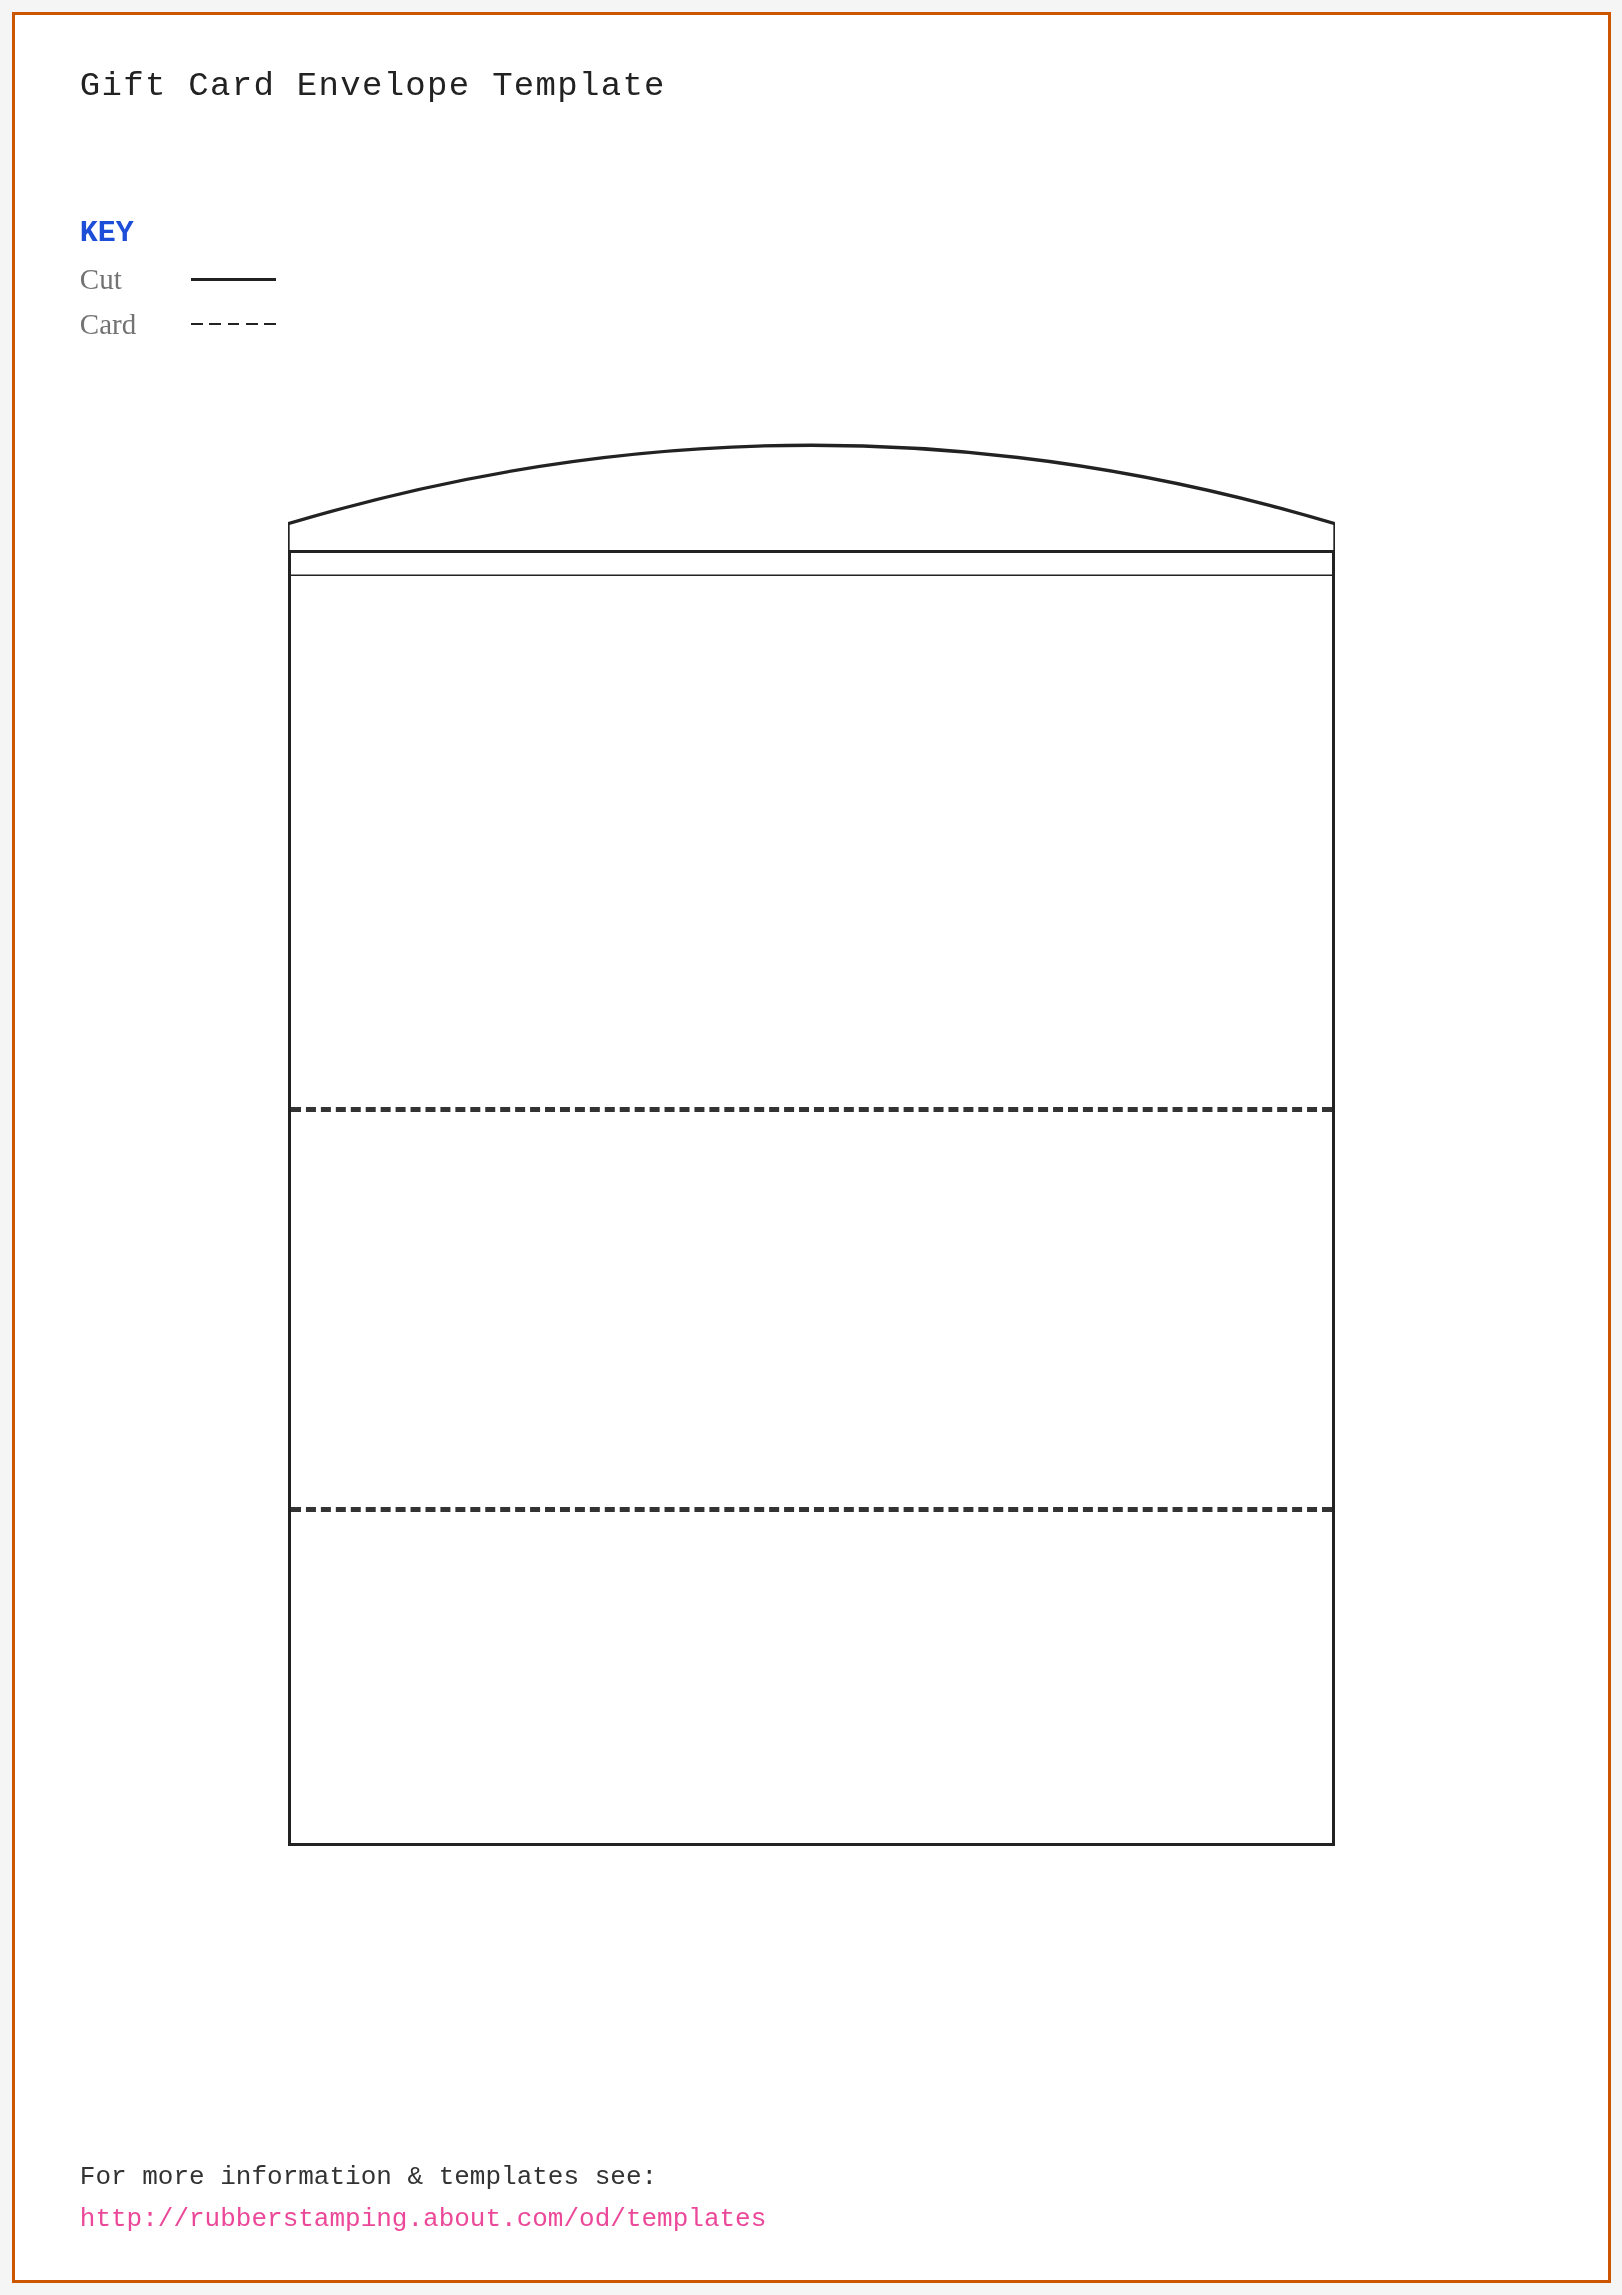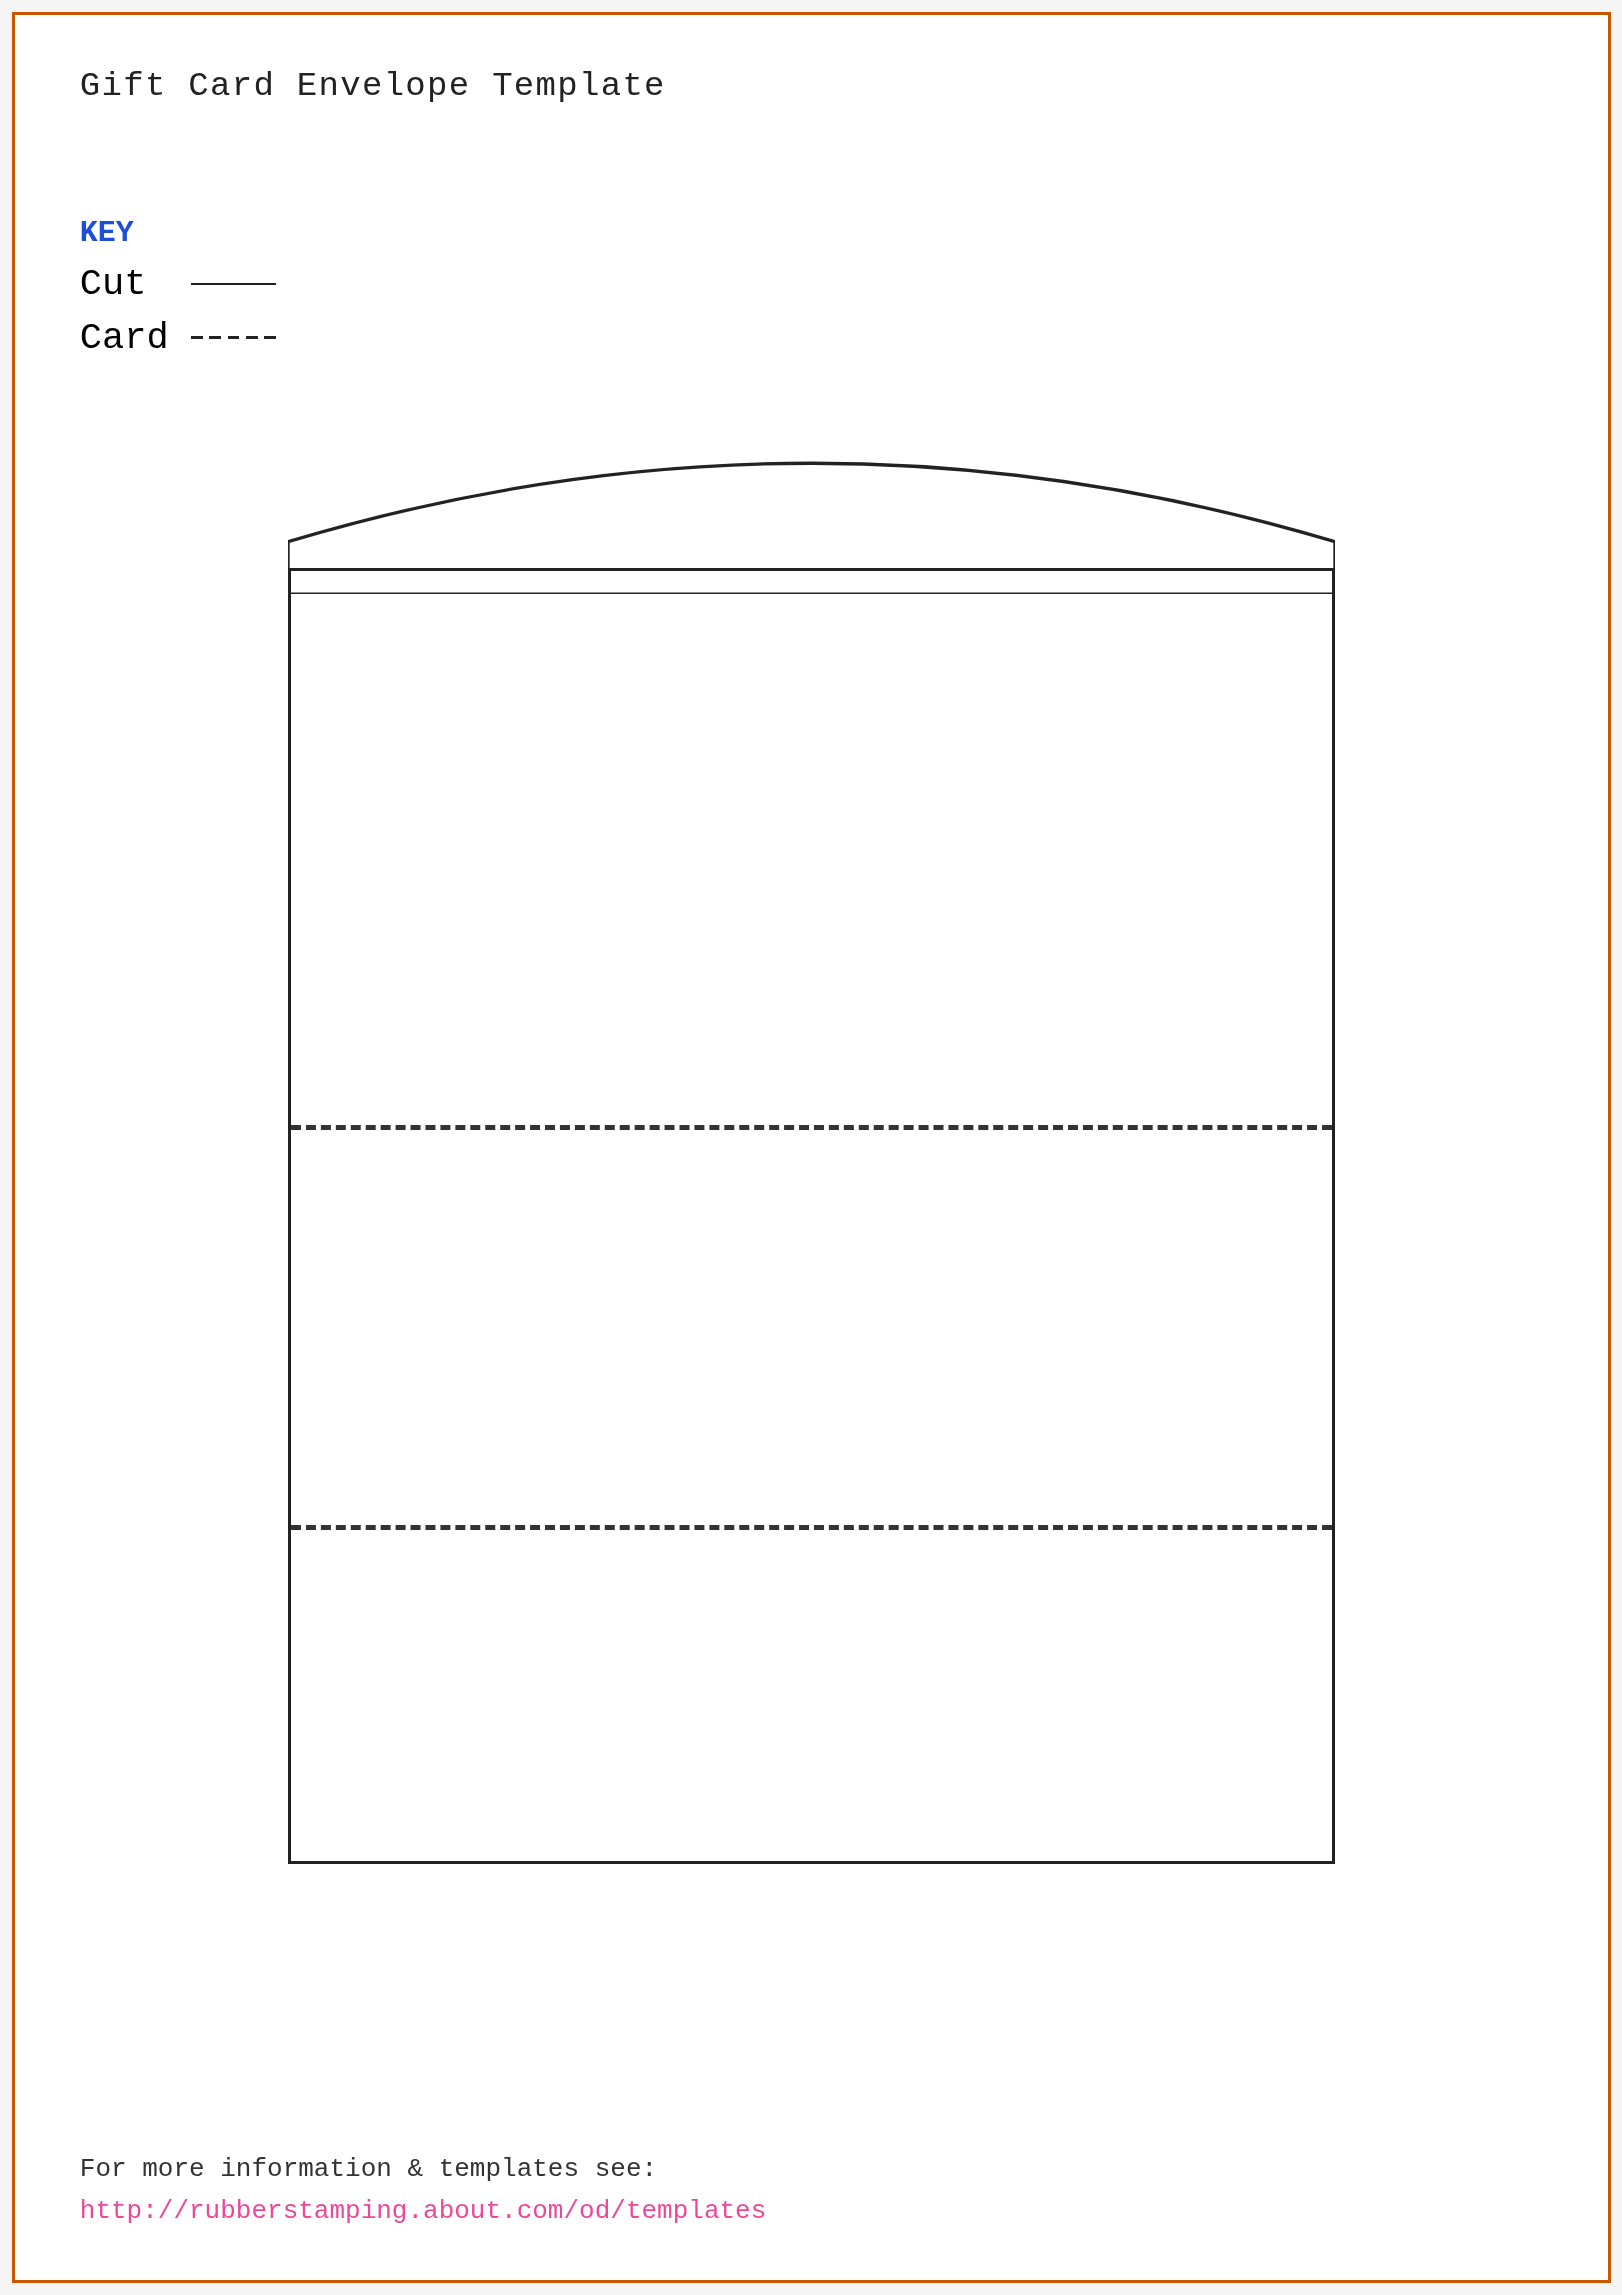--- a/index.html
+++ b/index.html
@@ -49,24 +49,24 @@
       font-family: 'Courier New', Courier, monospace;
     }
 
     .key-item {
       display: flex;
       align-items: center;
       margin-bottom: 11.8px;
     }
 
     .key-item-label {
-      font-size: 37px;
-      color: #000000;
+      font-size: 29px;
+      color: #737373;
       width: 98px;
-      font-family: Liberation Mono, monospace;
+      font-family: Liberation Serif, serif;
     }
 
     .cut-line {
       display: inline-block;
       width: 85px;
       height: 2.6px;
       background-color: #222222;
       margin-left: 13px;
     }
 
@@ -111,21 +111,21 @@
       top: 144px;
       left: 0;
       right: 0;
       bottom: 0;
       border: 3.3px solid #222222;
       background: transparent;
     }
 
     .footer-text {
       position: absolute;
-      bottom: 48px;
+      bottom: 40px;
       left: 65px;
       font-family: 'Courier New', Courier, monospace;
       font-size: 26px;
       color: #333333;
       line-height: 1.6;
     }
 
     .footer-url {
       font-size: 26px;
       color: #ec4899;

